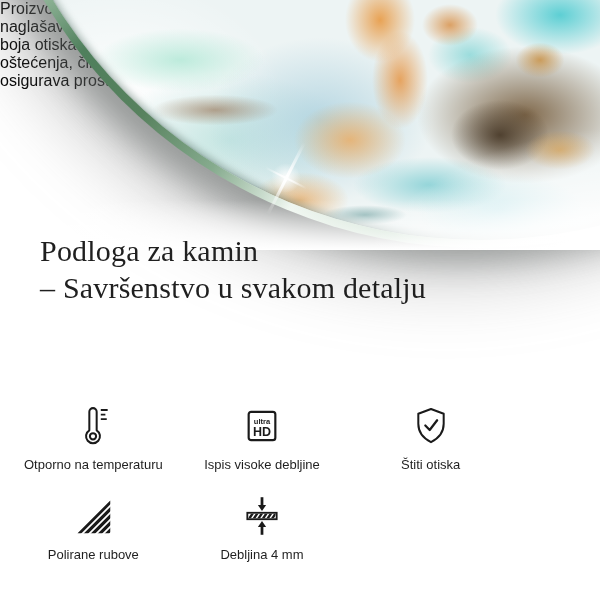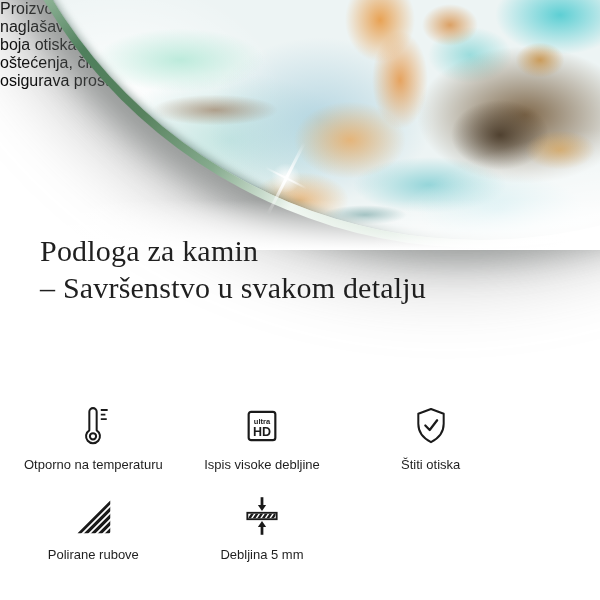--- a/index.html
+++ b/index.html
@@ -191,16 +191,16 @@
         <g clip-path="url(#barClip)" stroke="#1a1a1a" stroke-width="2.6">
           <line x1="8" y1="30" x2="16" y2="18"></line>
           <line x1="13" y1="30" x2="21" y2="18"></line>
           <line x1="18" y1="30" x2="26" y2="18"></line>
           <line x1="23" y1="30" x2="31" y2="18"></line>
           <line x1="28" y1="30" x2="36" y2="18"></line>
           <line x1="33" y1="30" x2="41" y2="18"></line>
         </g>
       </svg>
     </div>
-    <div class="flabel">Debljina 5 mm</div>
+    <div class="flabel">Debljina 4 mm</div>
   </div>
 
 </div>
 
 </body></html>

